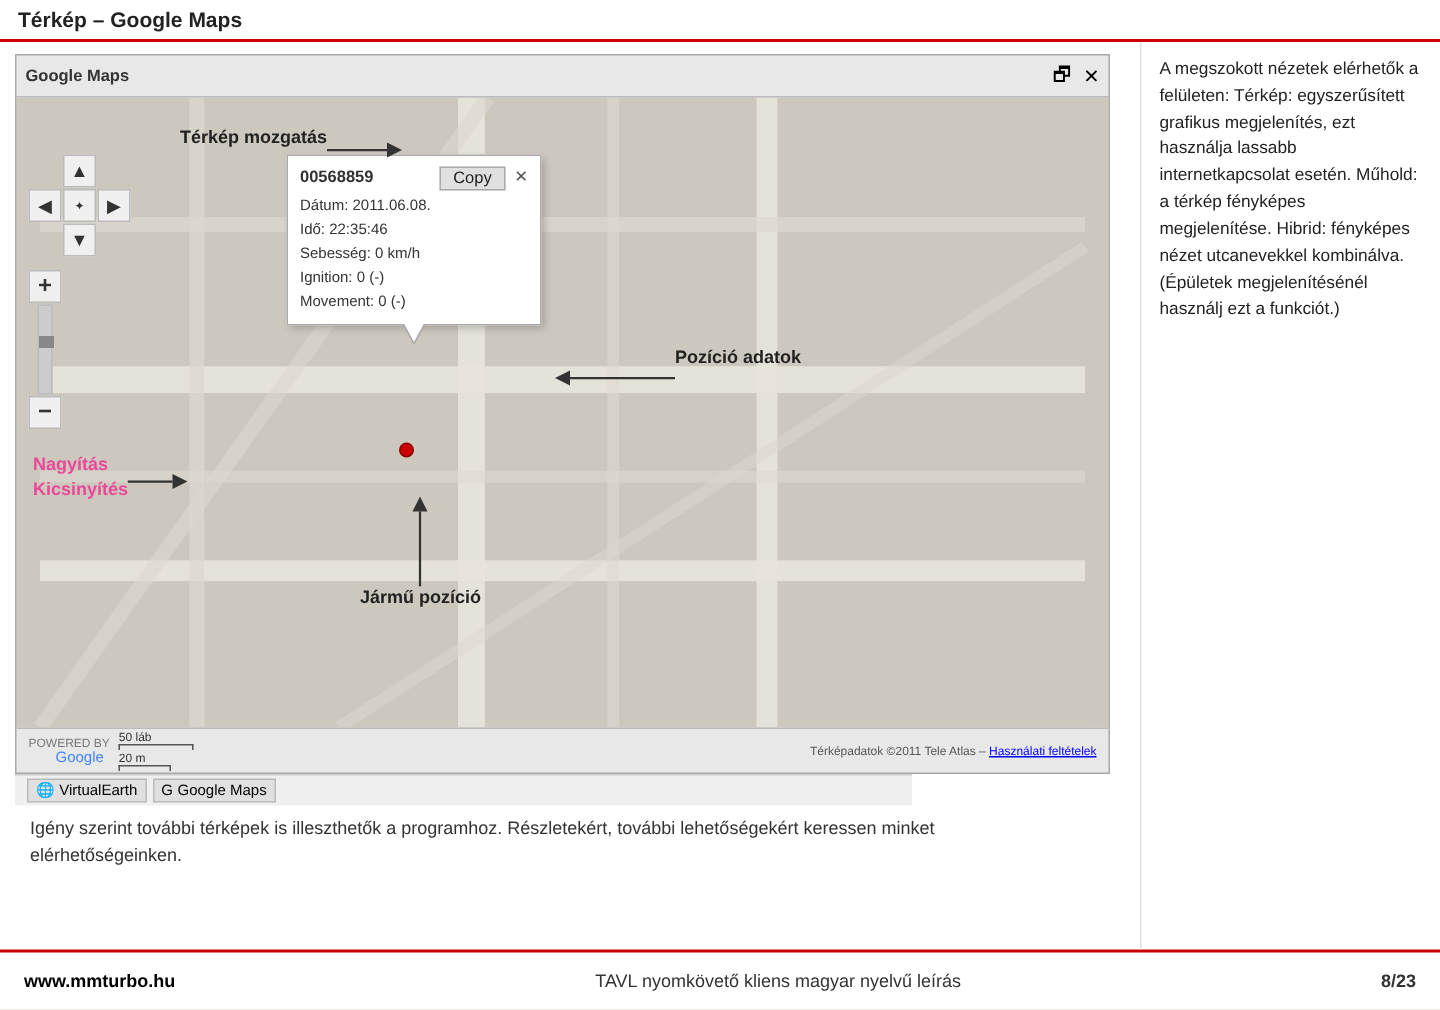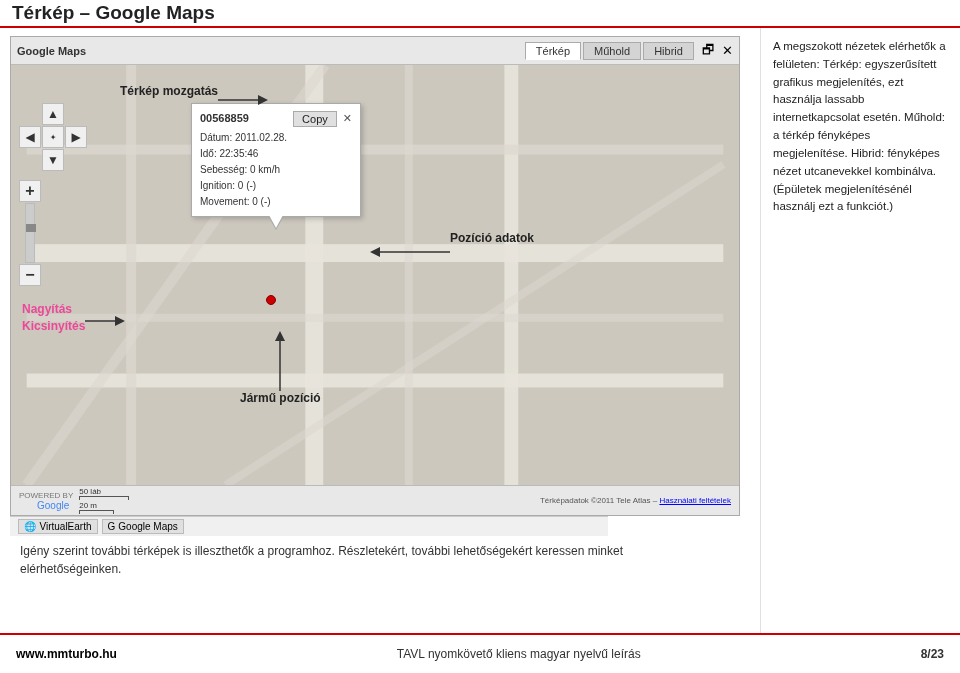--- a/index.html
+++ b/index.html
@@ -14,21 +14,21 @@
 
     
     .page-header {
       height: 28px;
       display: flex;
       align-items: center;
       padding: 4px 12px;
       border-bottom: 2px solid #c00;
     }
     .page-header-title {
-      font-size: 19px;
+      font-size: 14px;
       font-weight: bold;
       color: #222;
     }
 
     
     .main-content {
       display: flex;
       flex-direction: row;
       height: calc(673px - 28px - 40px);
     }
@@ -330,25 +330,20 @@
 
   <div class="left-area">
 
     <div style="position:relative; width:598px;">
 
       <div class="map-wrapper">
 
         <div class="map-chrome-top">
           <span class="map-chrome-title">Google Maps</span>
           <div style="display:flex;align-items:center;gap:8px;">
-            <div class="map-tab-group">
-              <div class="map-tab active">Térkép</div>
-              <div class="map-tab">Műhold</div>
-              <div class="map-tab">Hibrid</div>
-            </div>
             <span style="font-size:13px;cursor:pointer;">🗗</span>
             <span style="font-size:13px;cursor:pointer;">✕</span>
           </div>
         </div>
 
         <div class="map-content">
           <svg class="map-svg" viewBox="0 0 700 422" xmlns="http://www.w3.org/2000/svg">
 
             <rect width="700" height="422" fill="#cdc8be"></rect>
 
@@ -389,21 +384,21 @@
           </div>
 
           <div class="info-popup">
             <div class="info-popup-header">
               <span class="info-id">00568859</span>
               <div style="display:flex;align-items:center;">
                 <button class="copy-btn">Copy</button>
                 <span class="info-close">✕</span>
               </div>
             </div>
-            <div>Dátum: 2011.02.28.</div>
+            <div>Dátum: 2011.06.08.</div>
             <div>Idő: 22:35:46</div>
             <div>Sebesség: 0 km/h</div>
             <div>Ignition: 0 (-)</div>
             <div>Movement: 0 (-)</div>
             <div class="popup-arrow"></div>
             <div class="popup-arrow-inner"></div>
           </div>
 
           <div class="map-marker" style="left:255px;top:230px;"></div>
 

